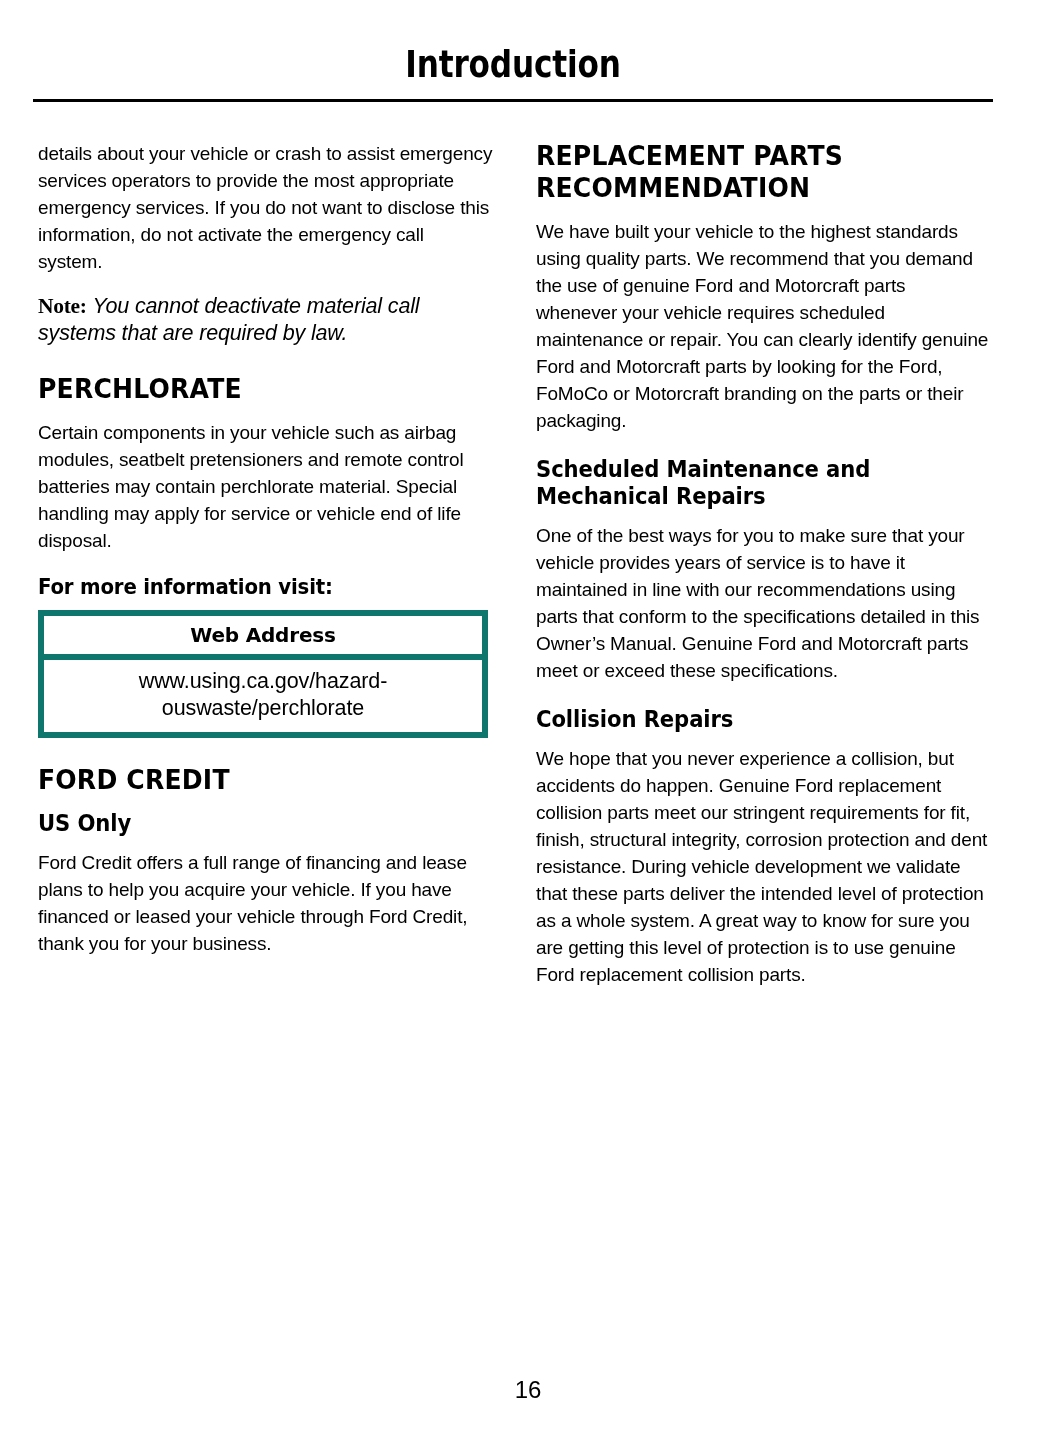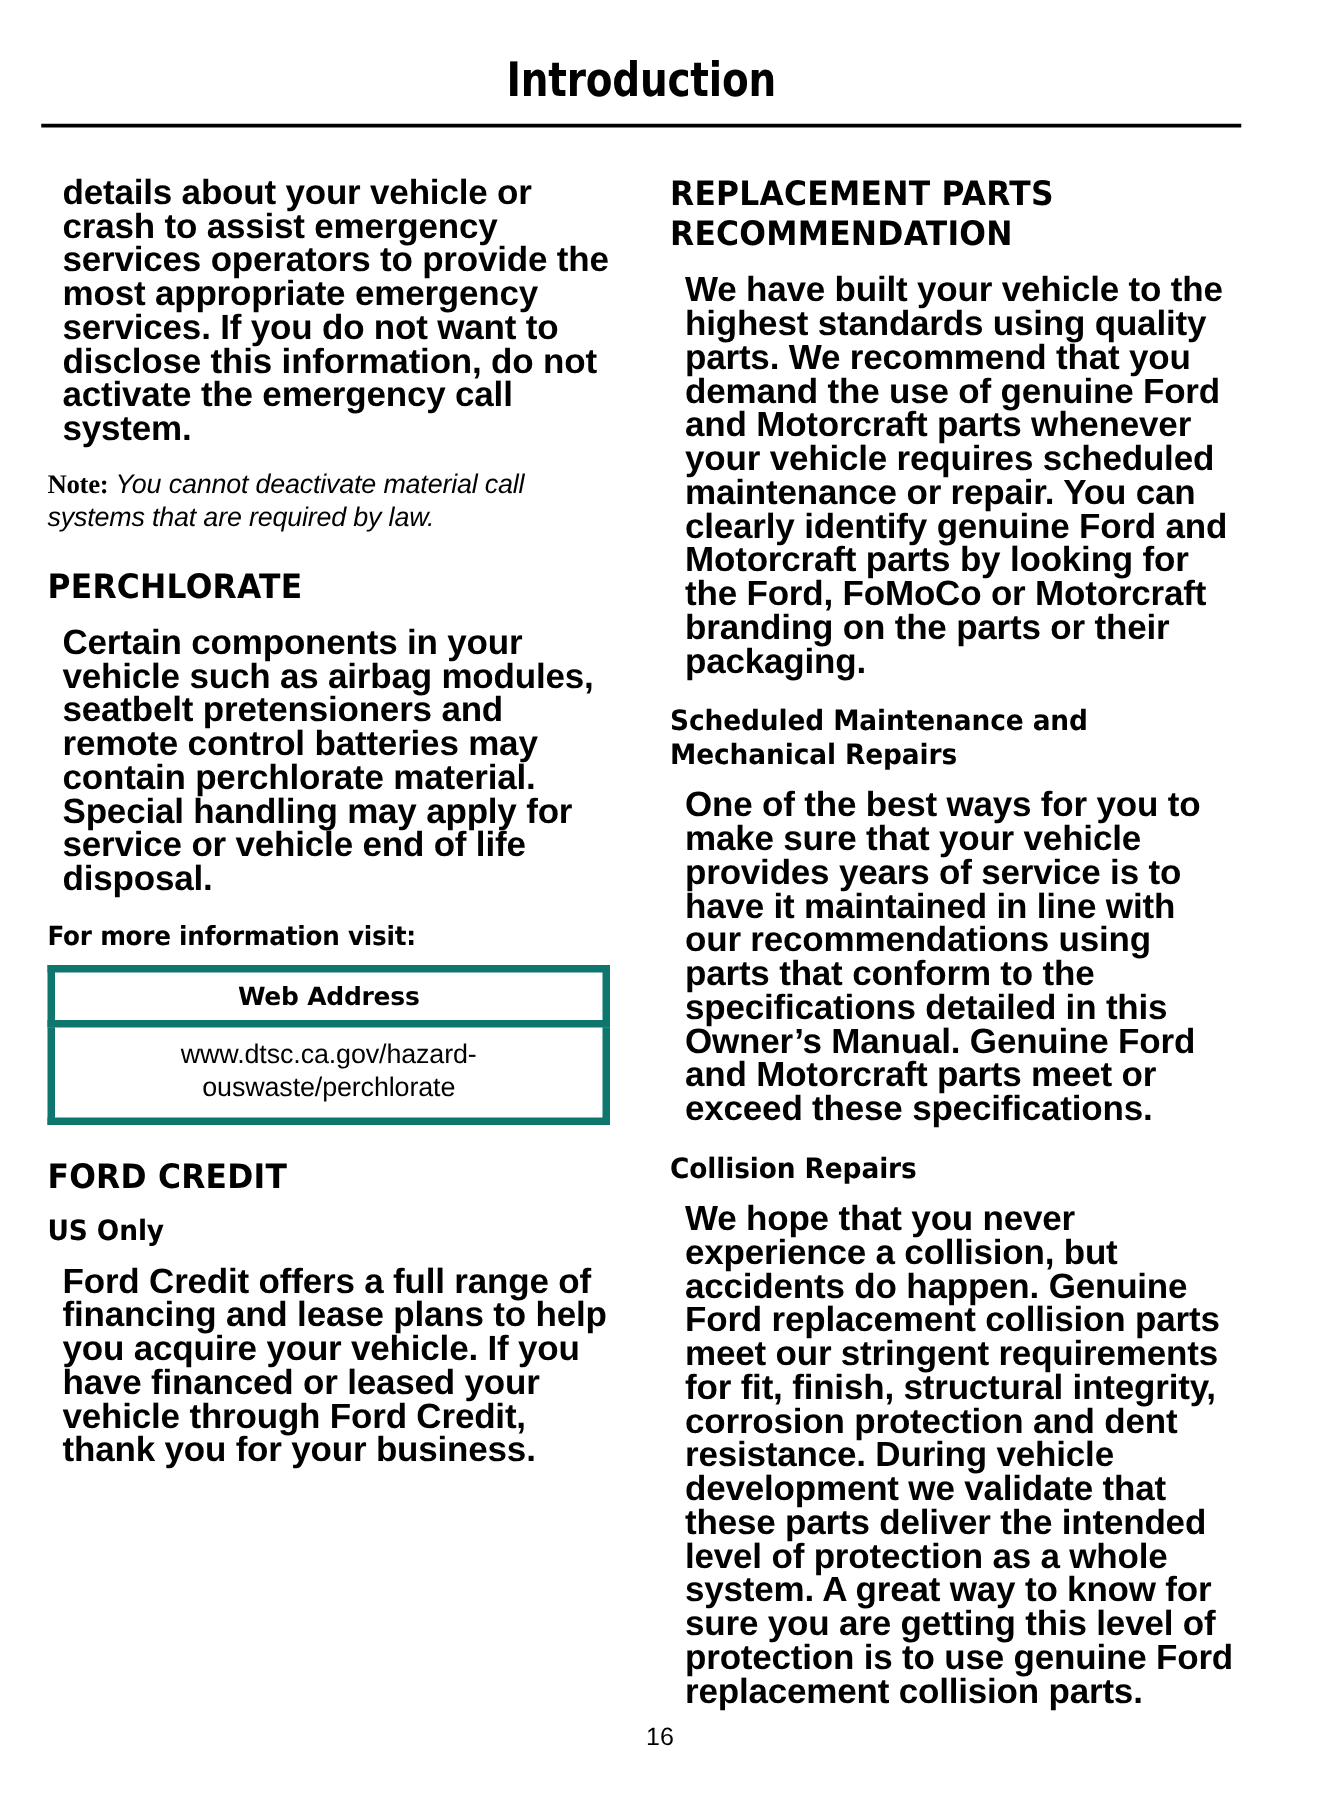--- a/index.html
+++ b/index.html
@@ -61,24 +61,24 @@
   .col {
     position: absolute;
     top: 0;
     width: 455px;
   }
   .col-left  { left: 0px; }
   .col-right { left: 498px; }
 
   
   p.body {
-    margin: 0 0 18px 12px;
-    font-size: 28px;
-    line-height: 27px;
-    font-weight: 700;
+    margin: 0 0 18px 0;
+    font-size: 19px;
+    line-height: 27px;
+    font-weight: 400;
     letter-spacing: -0.15px;
   }
   p.body:last-child { margin-bottom: 0; }
 
   .h1 {
     margin: 26px 0 14px 0;
     font-family: "DejaVu Sans", sans-serif;
     font-weight: 700;
     font-size: 27px;
     line-height: 32px;
@@ -158,21 +158,21 @@
 
   
   .page-footer {
     position: absolute;
     bottom: 46px;
     left: 0;
     width: 1056px;
     text-align: center;
   }
   .page-number {
-    font-size: 20px;
+    font-size: 24px;
     line-height: 26px;
     letter-spacing: 0px;
     text-align: center;
   }
 </style>
 </head>
 <body>
 
 <div class="page">
 
@@ -200,21 +200,21 @@
 
       <table class="data-table">
         <thead>
           <tr>
             <th>Web Address</th>
           </tr>
         </thead>
         <tbody>
           <tr>
             <td>
-              <span class="url-line">www.dtsc.ca.gov/hazard-</span>
+              <span class="url-line">www.using.ca.gov/hazard-</span>
               <span class="url-line">ouswaste/perchlorate</span>
             </td>
           </tr>
         </tbody>
       </table>
 
       <div class="h1">FORD CREDIT</div>
 
       <div class="h2 tight">US Only</div>
 

